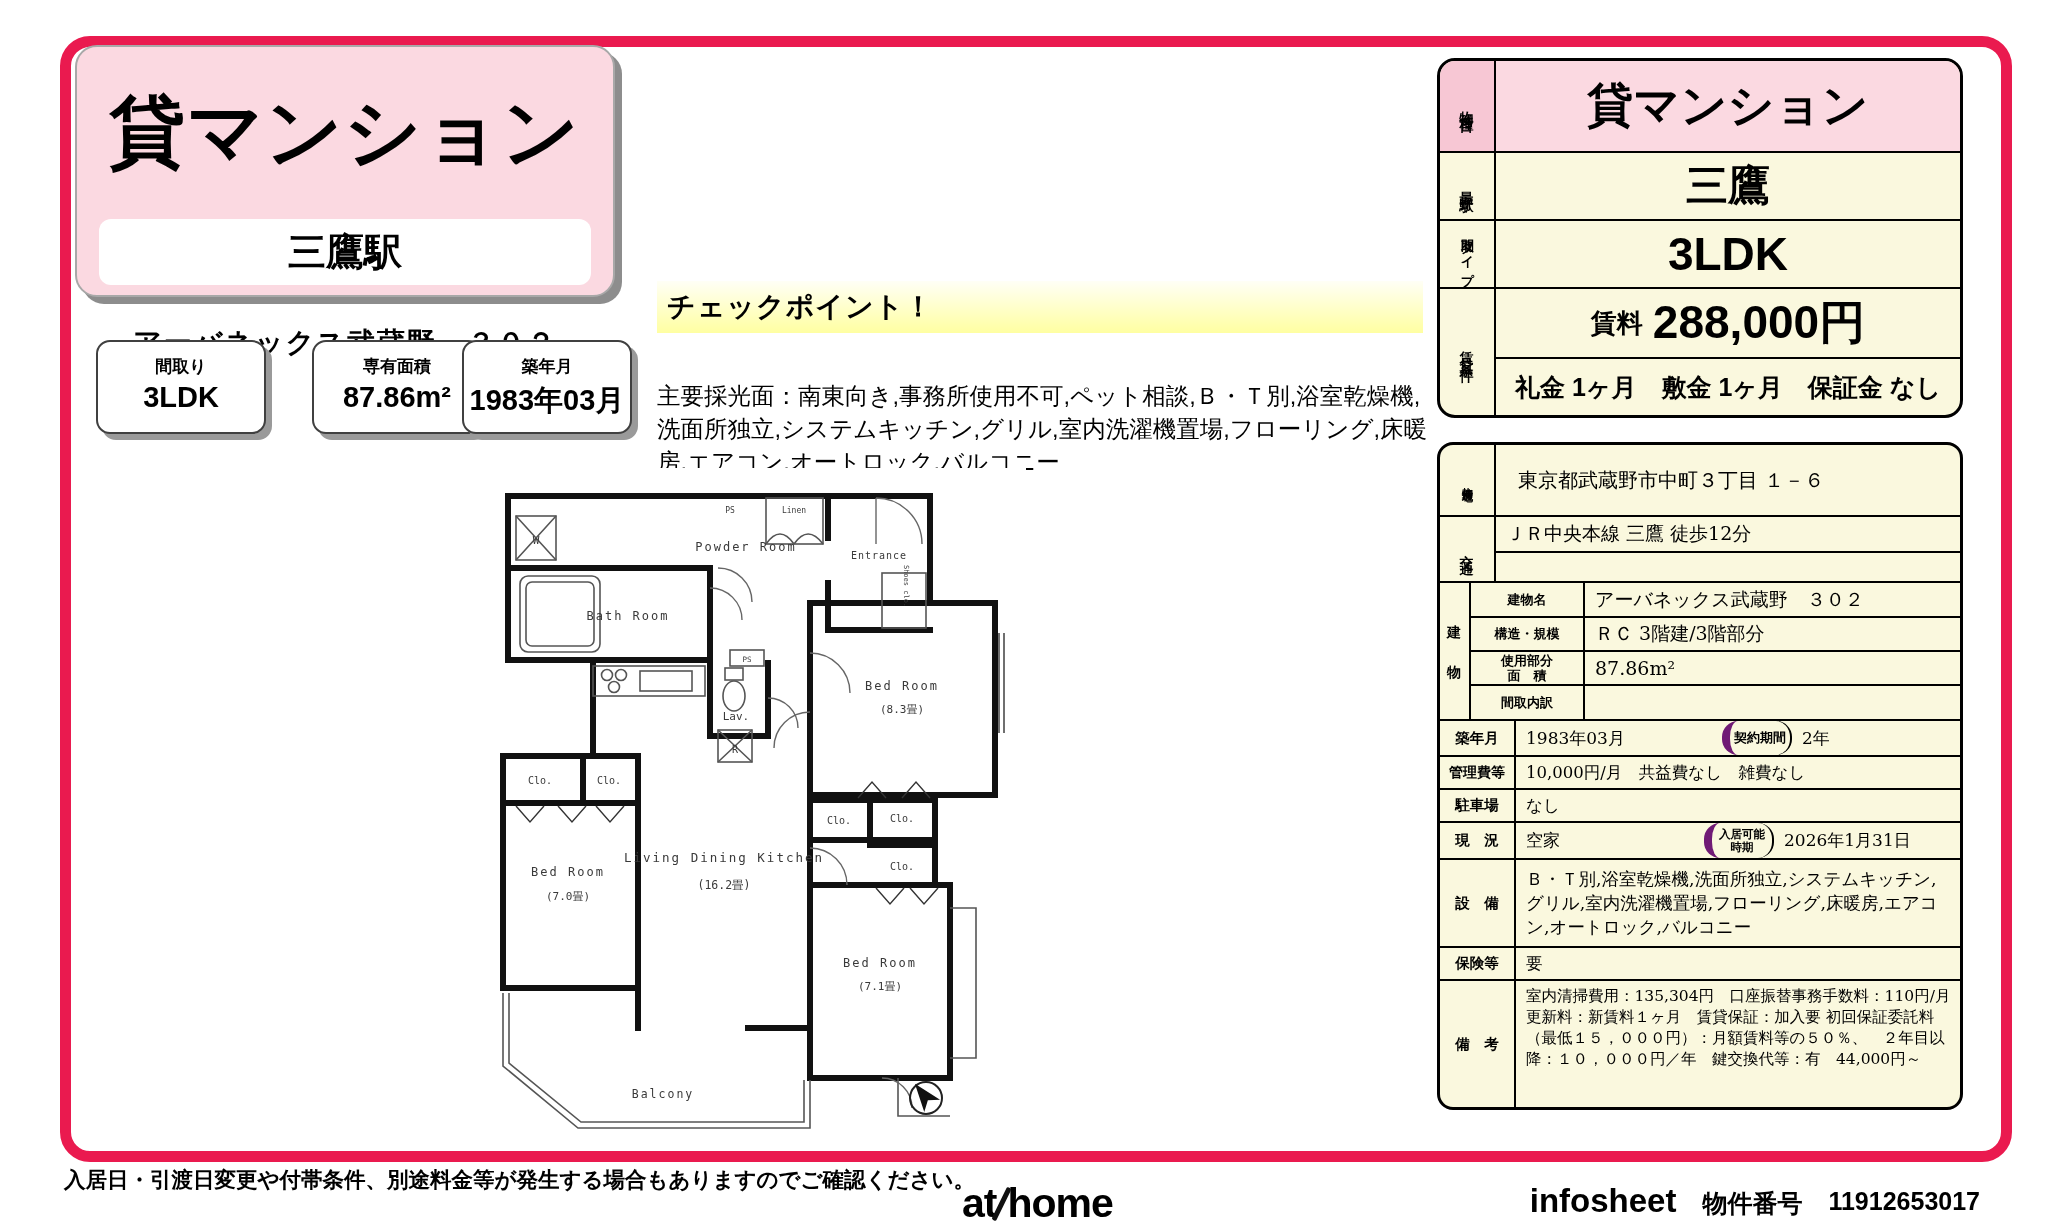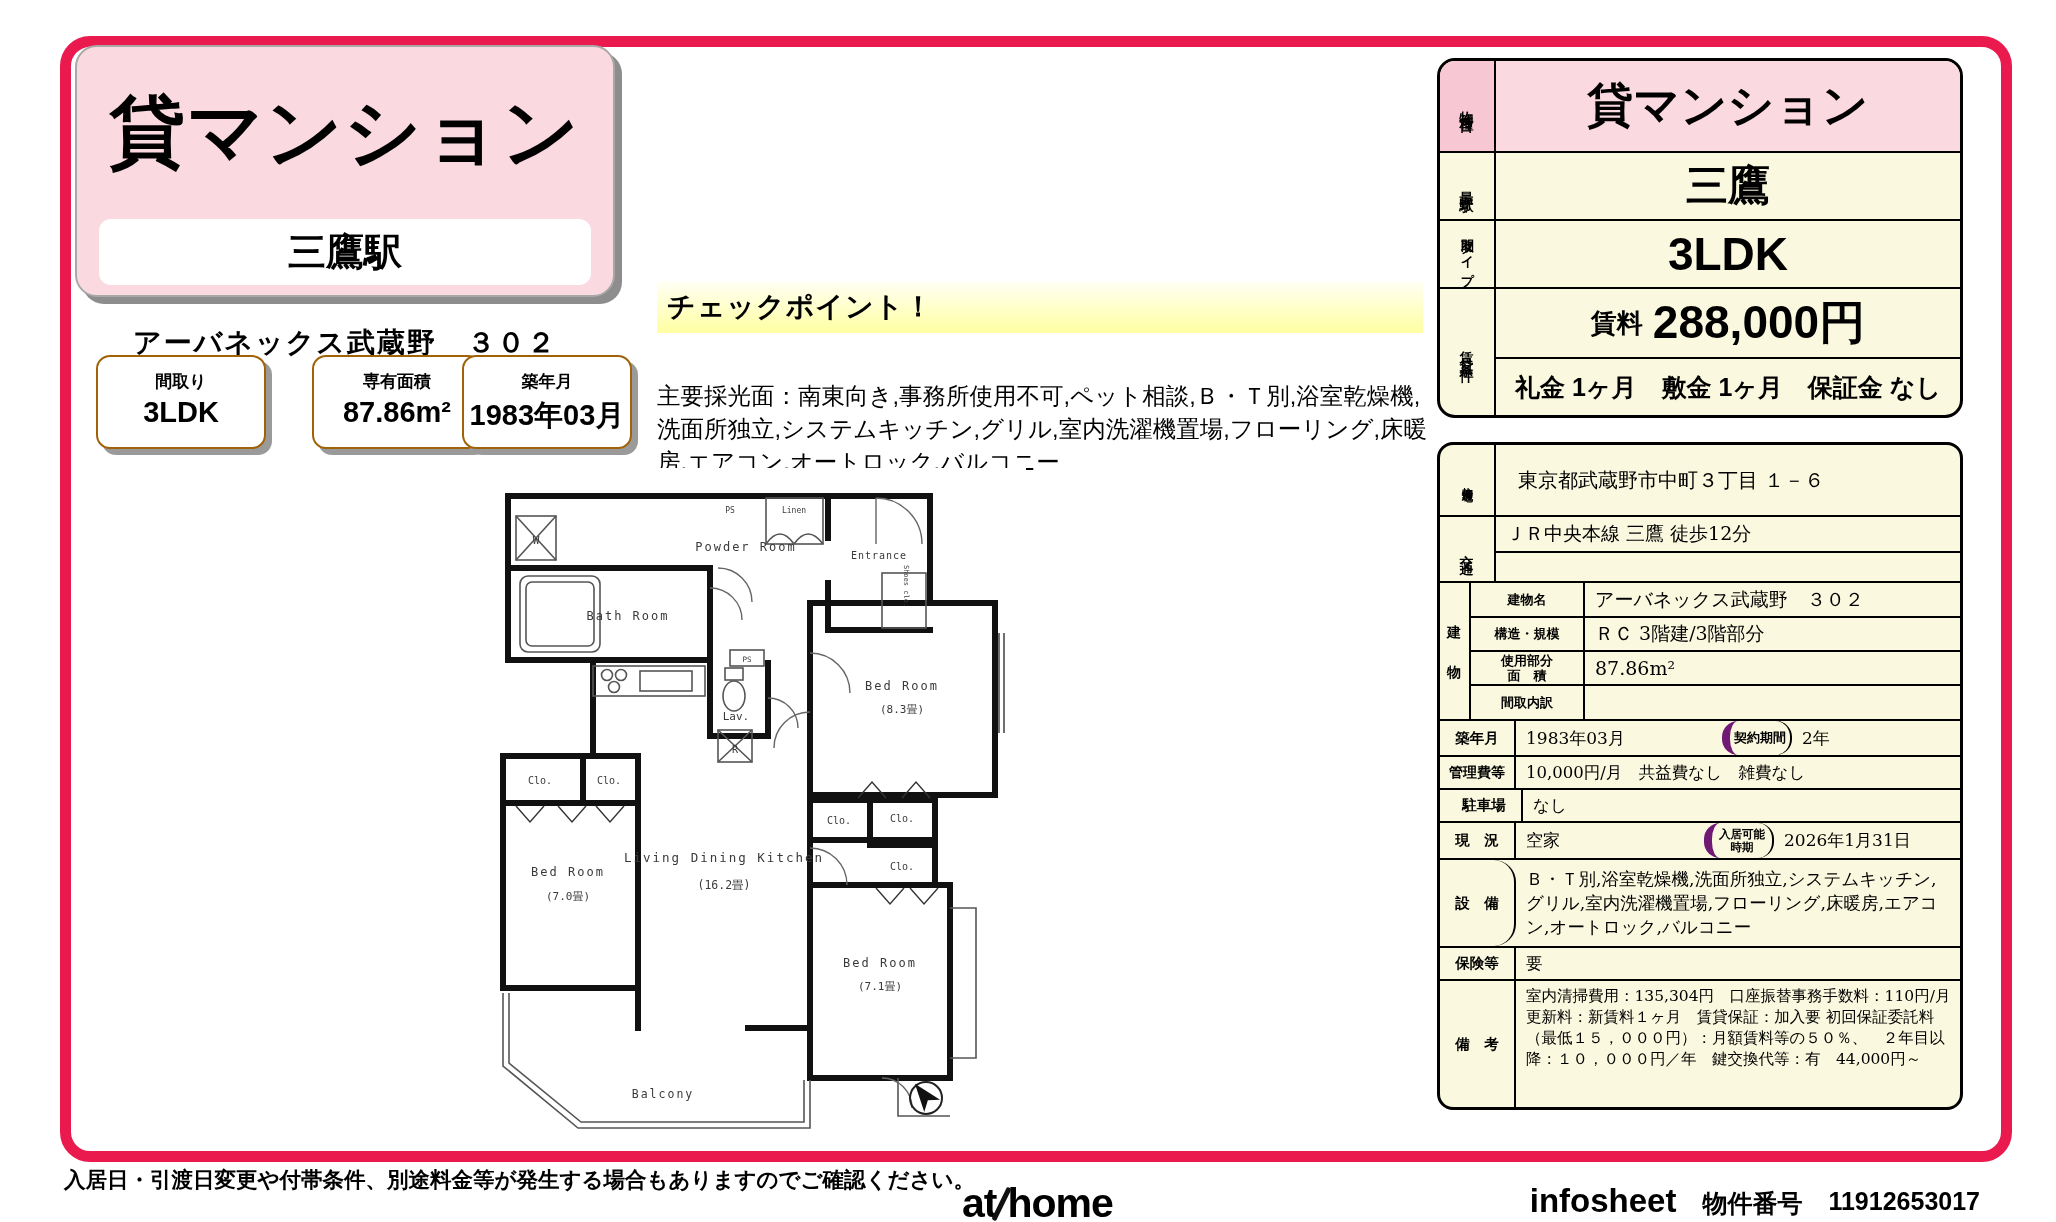--- a/index.html
+++ b/index.html
@@ -14,22 +14,22 @@
   .title-box{position:absolute;left:75px;top:45px;width:540px;height:252px;
              background:#fbd9e1;border:2px solid #a8a8a8;border-radius:22px;
              box-shadow:7px 7px 0 #8d8d8d;box-sizing:border-box;}
   .title-box .category{height:172px;display:flex;align-items:center;justify-content:center;
              font-size:76px;font-weight:900;letter-spacing:1px;}
   .title-box .station-box{margin:0 22px;height:66px;background:#ffffff;border-radius:12px;
              display:flex;align-items:center;justify-content:center;
              font-size:38px;font-weight:800;}
   .building-title{position:absolute;left:75px;top:324px;width:540px;text-align:center;
              font-size:28px;font-weight:800;letter-spacing:2px;}
-  .sum-box{position:absolute;top:355px;width:170px;height:94px;background:#fff;
-           border:2px solid #a16207;border-radius:14px;box-shadow:6px 6px 0 #9a9a9a;
+  .sum-box{position:absolute;top:340px;width:170px;height:94px;background:#fff;
+           border:2px solid #404040;border-radius:14px;box-shadow:6px 6px 0 #9a9a9a;
            box-sizing:border-box;text-align:center;}
   .sum-box .sb-label{font-size:17px;font-weight:700;margin-top:13px;}
   .sum-box .sb-value{font-size:29px;font-weight:800;margin-top:3px;}
 
   
   .cp-head{position:absolute;left:657px;top:281px;width:766px;height:52px;
            background:linear-gradient(180deg,#fffff6 0%,#ffffb2 80%,#ffffa2 100%);
            font-size:28px;font-weight:800;line-height:52px;padding-left:10px;
            box-sizing:border-box;letter-spacing:1px;}
   .cp-body{position:absolute;left:657px;top:344px;width:772px;
@@ -282,33 +282,33 @@
     <div class="row bt" style="height:36px;flex:none;">
       <div class="hlabel br" style="width:76px;font-size:14.5px;">築年月</div>
       <div class="valcell vleft serif" style="font-size:17px;">1983年03月</div>
       <div class="hlabel bl br" style="width:70px;font-size:13px;">契約期間</div>
       <div class="valcell vleft serif" style="width:168px;flex:none;font-size:17px;">2年</div>
     </div>
     <div class="row bt" style="height:33px;flex:none;">
       <div class="hlabel br" style="width:76px;font-size:14px;">管理費等</div>
       <div class="valcell vleft serif" style="font-size:16.5px;">10,000円/月　共益費なし　雑費なし</div>
     </div>
-    <div class="row bt" style="height:33px;flex:none;padding-left:7px;">
+    <div class="row bt" style="height:33px;flex:none;">
       <div class="hlabel br" style="width:76px;font-size:14.5px;">駐車場</div>
       <div class="valcell vleft serif" style="font-size:16.5px;">なし</div>
     </div>
     <div class="row bt" style="height:37px;flex:none;">
       <div class="hlabel br" style="width:76px;font-size:14.5px;">現　況</div>
       <div class="valcell vleft serif" style="font-size:17px;">空家</div>
       <div class="hlabel bl br" style="width:70px;font-size:11.5px;line-height:13px;">入居可能
 時期</div>
       <div class="valcell vleft serif" style="width:186px;flex:none;font-size:17px;">2026年1月31日</div>
     </div>
     <div class="row bt" style="height:88px;flex:none;">
-      <div class="hlabel br" style="width:76px;font-size:14.5px;border-radius:22px;">設　備</div>
+      <div class="hlabel br" style="width:76px;font-size:14.5px;">設　備</div>
       <div class="valcell vleft serif" style="font-size:17.5px;line-height:24px;padding:4px 8px 4px 10px;text-align:left;">Ｂ・Ｔ別,浴室乾燥機,洗面所独立,システムキッチン,グリル,室内洗濯機置場,フローリング,床暖房,エアコン,オートロック,バルコニー</div>
     </div>
     <div class="row bt" style="height:33px;flex:none;">
       <div class="hlabel br" style="width:76px;font-size:14.5px;">保険等</div>
       <div class="valcell vleft serif" style="font-size:16.5px;">要</div>
     </div>
     <div class="row bt" style="flex:1;">
       <div class="hlabel br" style="width:76px;font-size:14.5px;">備　考</div>
       <div class="serif" style="flex:1;font-size:15.5px;line-height:21px;padding:5px 8px 4px 10px;box-sizing:border-box;">室内清掃費用：135,304円　口座振替事務手数料：110円/月 更新料：新賃料１ヶ月　賃貸保証：加入要 初回保証委託料（最低１５，０００円）：月額賃料等の５０％、　２年目以降：１０，０００円／年　鍵交換代等：有　44,000円～</div>
     </div>

